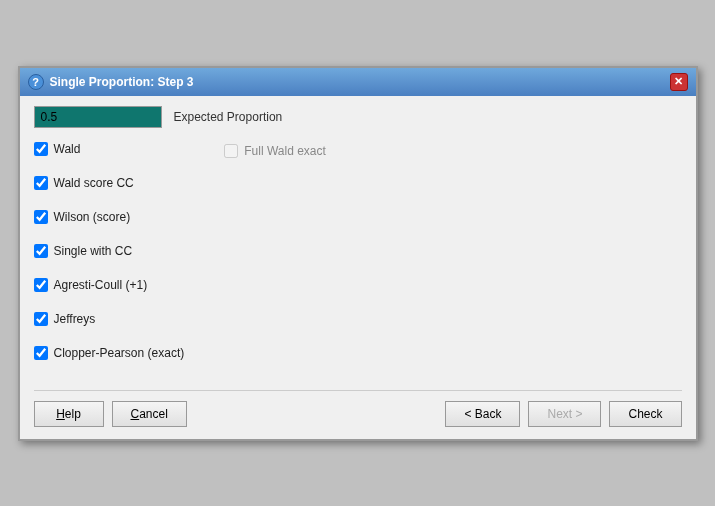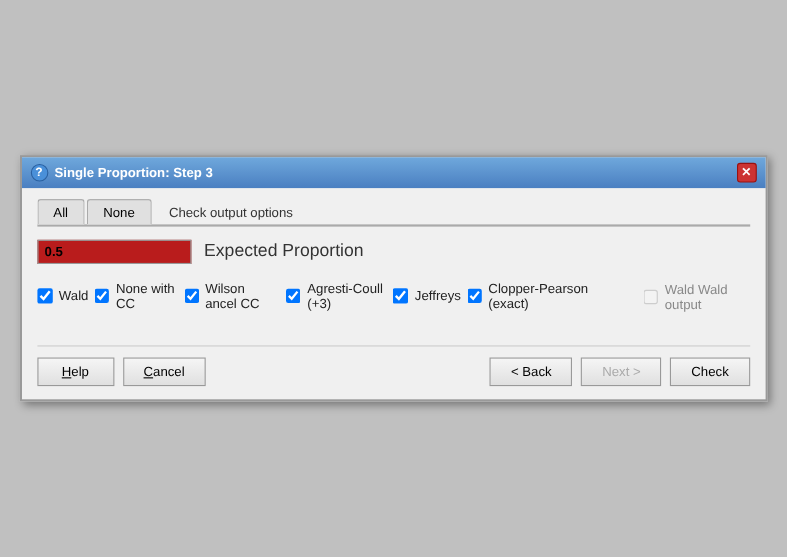--- a/index.html
+++ b/index.html
@@ -111,42 +111,41 @@
     }
 
     .proportion-row {
       display: flex;
       align-items: center;
       margin-bottom: 14px;
       gap: 12px;
     }
 
     .proportion-input {
-      width: 140px;
+      width: 128px;
       padding: 3px 6px;
       border: 1px solid #999;
-      background: #b91c1c;
-      font-size: 12px;
-      font-weight: bold;
+      background: #0f766e;
+      font-size: 12px;
     }
 
     .proportion-label {
-      font-size: 16px;
+      font-size: 12px;
       color: #333;
     }
 
     .checkboxes-area {
       display: flex;
       gap: 40px;
     }
 
     .checkboxes-left {
       display: flex;
-      flex-direction: row;
-      gap: 6px;
+      flex-direction: column;
+      gap: 20px;
     }
 
     .checkboxes-right {
       display: flex;
       flex-direction: column;
       gap: 6px;
       padding-top: 2px;
     }
 
     .checkbox-row {
@@ -225,72 +224,71 @@
   <div class="title-bar">
     <div class="title-bar-left">
       <div class="title-icon">?</div>
       <span class="title-text">Single Proportion: Step 3</span>
     </div>
     <div class="title-close-btn">✕</div>
   </div>
 
   <div class="dialog-body">
 
-    <div class="tab-row">
-      <button class="tab-btn">All</button>
-      <button class="tab-btn">None</button>
-      <span class="tab-label">Check output options</span>
-    </div>
 
     <div class="proportion-row">
       <input class="proportion-input" type="text" value="0.5" style="">
       <span class="proportion-label">Expected Proportion</span>
     </div>
 
     <div class="checkboxes-area">
       <div class="checkboxes-left">
 
         <div class="checkbox-row">
           <input type="checkbox" id="wald" checked="" style="">
           <label for="wald">Wald</label>
         </div>
 
         <div class="checkbox-row">
           <input type="checkbox" id="wald_cc" checked="" style="">
-          <label for="wald_cc">None with CC</label>
-        </div>
-
+          <label for="wald_cc">Wald score CC</label>
+        </div>
+
+        <div class="checkbox-row">
+          <input type="checkbox" id="wilson" checked="" style="">
+          <label for="wilson">Wilson (score)</label>
+        </div>
 
         <div class="checkbox-row">
           <input type="checkbox" id="wilson_cc" checked="" style="">
-          <label for="wilson_cc">Wilson ancel CC</label>
+          <label for="wilson_cc">Single with CC</label>
         </div>
 
 
         <div class="checkbox-row">
           <input type="checkbox" id="agresti2" checked="" style="">
-          <label for="agresti2">Agresti-Coull (+3)</label>
+          <label for="agresti2">Agresti-Coull (+1)</label>
         </div>
 
         <div class="checkbox-row">
           <input type="checkbox" id="jeffreys" checked="" style="">
           <label for="jeffreys">Jeffreys</label>
         </div>
 
         <div class="checkbox-row">
           <input type="checkbox" id="clopper" checked="" style="">
           <label for="clopper">Clopper-Pearson (exact)</label>
         </div>
       </div>
 
       <div class="checkboxes-right">
 
         <div class="checkbox-row disabled">
           <input type="checkbox" id="full_wald" disabled="" style="">
-          <label for="full_wald">Wald Wald output</label>
+          <label for="full_wald">Full Wald exact</label>
         </div>
       </div>
     </div>
 
     <div class="footer-buttons">
       <div class="footer-left">
         <button class="btn"><span class="underline">H</span>elp</button>
         <button class="btn"><span class="underline">C</span>ancel</button>
       </div>
       <div class="footer-right">

